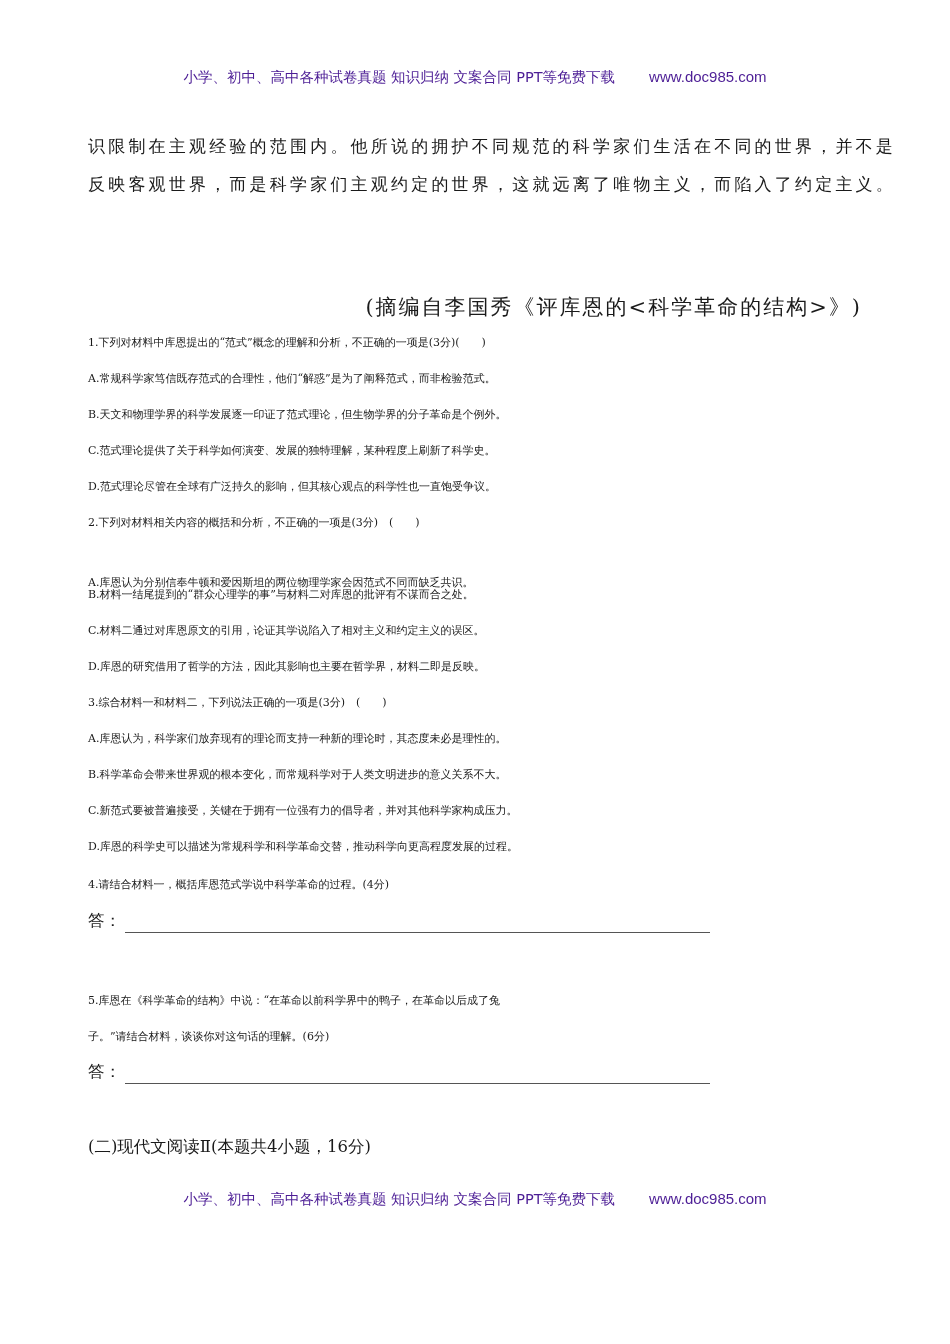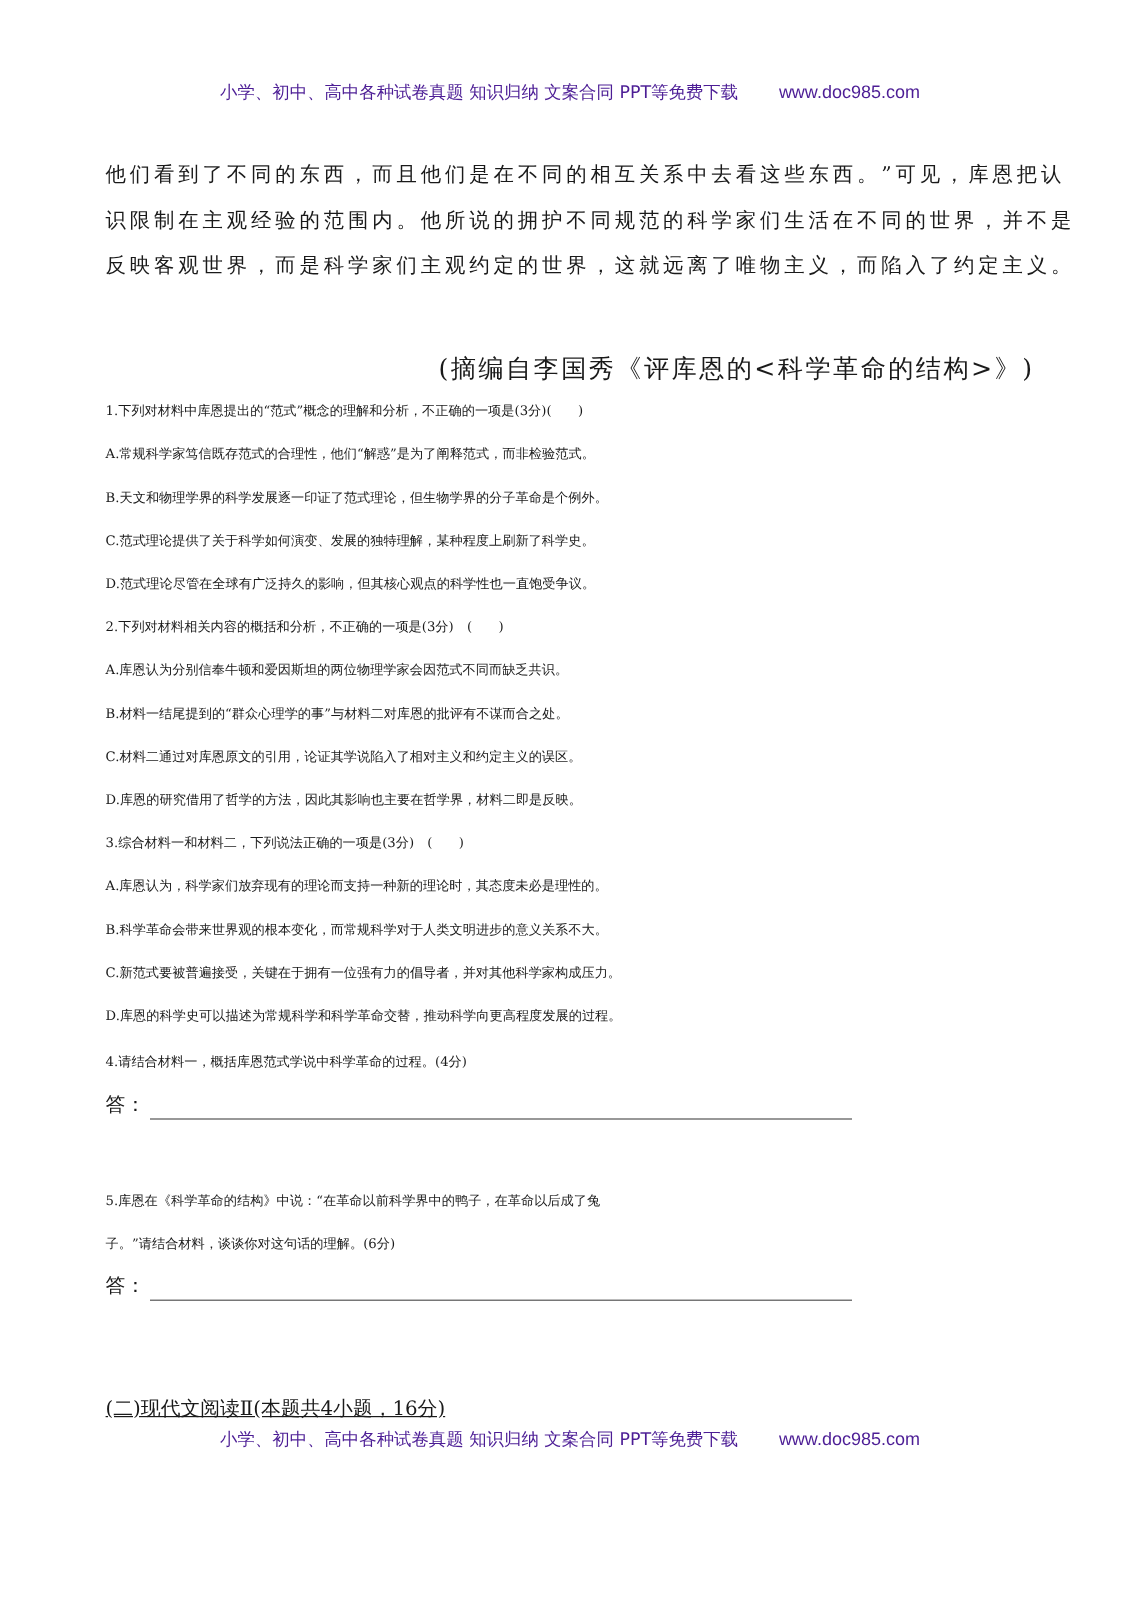--- a/index.html
+++ b/index.html
@@ -9,44 +9,43 @@
                  font-family: "DejaVu Sans", "Liberation Sans", sans-serif; font-size: 14.5px; color: #4c1d95; }
     .hdr { top: 68px; }
     .ftr { top: 1190px; }
     .hdr .url, .ftr .url { margin-left: 34px; font-family: "Liberation Sans", sans-serif; font-size: 15px; }
     .para { position: absolute; left: 88px; width: 780px; font-size: 17px; letter-spacing: 3.2px; }
     .para .ln { height: 38px; line-height: 38px; white-space: nowrap; }
     .source { position: absolute; right: 88px; top: 293px; font-size: 21px; letter-spacing: 2px; white-space: nowrap; }
     .q { position: absolute; left: 88px; font-size: 11px; white-space: nowrap; line-height: 24px; }
     .ans { position: absolute; left: 88px; font-size: 16.5px; line-height: 24px; display: flex; align-items: flex-end; }
     .ans .line { display: inline-block; width: 585px; border-bottom: 1px solid #555; height: 18px; margin-left: 4px; }
-    .sec { position: absolute; left: 88px; top: 1163px; font-size: 16.5px; white-space: nowrap; text-decoration: underline; }
+    .sec { position: absolute; left: 88px; top: 1136px; font-size: 16.5px; white-space: nowrap; }
   </style>
 </head>
 <body>
 
 <div class="hdr">
   <span>小学、初中、高中各种试卷真题 知识归纳 文案合同 PPT等免费下载</span><span class="url">www.doc985.com</span>
 </div>
 
 <div class="para" style="top:127px">
-  <div class="ln">他们看到了不同的东西，而且他们是在不同的相互关系中去看这些东西。”可见，库恩把认</div>
   <div class="ln">识限制在主观经验的范围内。他所说的拥护不同规范的科学家们生活在不同的世界，并不是</div>
   <div class="ln">反映客观世界，而是科学家们主观约定的世界，这就远离了唯物主义，而陷入了约定主义。</div>
 </div>
 <div class="source">(摘编自李国秀《评库恩的&lt;科学革命的结构&gt;》)</div>
 
 <div class="q" style="top:331px">1.下列对材料中库恩提出的“范式”概念的理解和分析，不正确的一项是(3分)(　　)</div>
 <div class="q" style="top:367px">A.常规科学家笃信既存范式的合理性，他们“解惑”是为了阐释范式，而非检验范式。</div>
 <div class="q" style="top:403px">B.天文和物理学界的科学发展逐一印证了范式理论，但生物学界的分子革命是个例外。</div>
 <div class="q" style="top:439px">C.范式理论提供了关于科学如何演变、发展的独特理解，某种程度上刷新了科学史。</div>
 <div class="q" style="top:475px">D.范式理论尽管在全球有广泛持久的影响，但其核心观点的科学性也一直饱受争议。</div>
 
 <div class="q" style="top:511px">2.下列对材料相关内容的概括和分析，不正确的一项是(3分)　(　　)</div>
-<div class="q" style="top:547px">A.库恩认为分别信奉牛顿和爱因斯坦的两位物理学家会因范式不同而缺乏共识。</div>
+<div class="q" style="top:571px">A.库恩认为分别信奉牛顿和爱因斯坦的两位物理学家会因范式不同而缺乏共识。</div>
 <div class="q" style="top:583px">B.材料一结尾提到的“群众心理学的事”与材料二对库恩的批评有不谋而合之处。</div>
 <div class="q" style="top:619px">C.材料二通过对库恩原文的引用，论证其学说陷入了相对主义和约定主义的误区。</div>
 <div class="q" style="top:655px">D.库恩的研究借用了哲学的方法，因此其影响也主要在哲学界，材料二即是反映。</div>
 
 <div class="q" style="top:691px">3.综合材料一和材料二，下列说法正确的一项是(3分)　(　　)</div>
 <div class="q" style="top:727px">A.库恩认为，科学家们放弃现有的理论而支持一种新的理论时，其态度未必是理性的。</div>
 <div class="q" style="top:763px">B.科学革命会带来世界观的根本变化，而常规科学对于人类文明进步的意义关系不大。</div>
 <div class="q" style="top:799px">C.新范式要被普遍接受，关键在于拥有一位强有力的倡导者，并对其他科学家构成压力。</div>
 <div class="q" style="top:835px">D.库恩的科学史可以描述为常规科学和科学革命交替，推动科学向更高程度发展的过程。</div>
 

